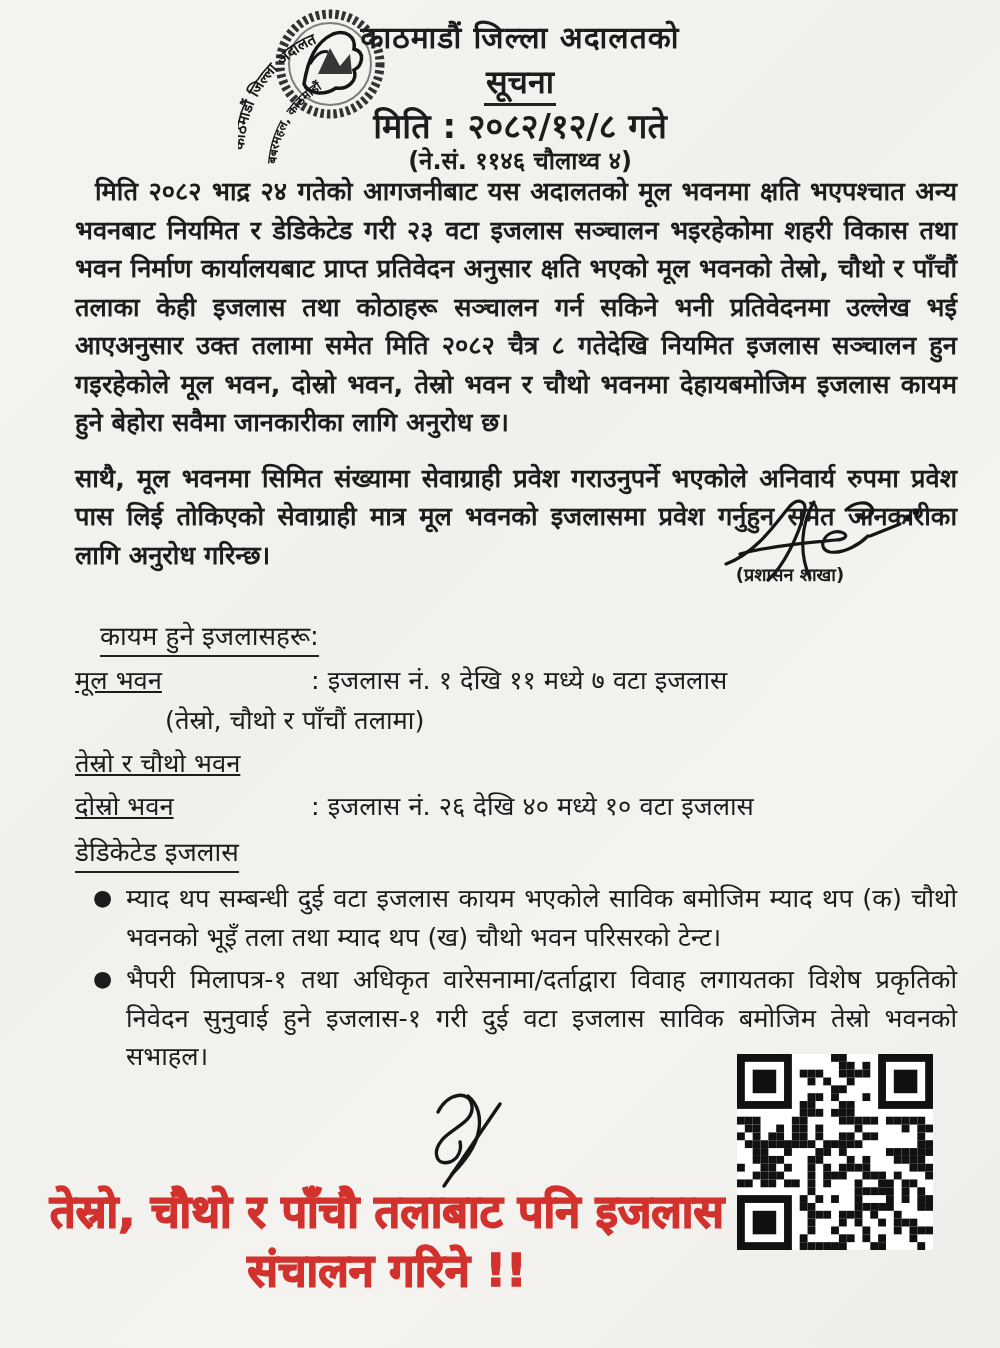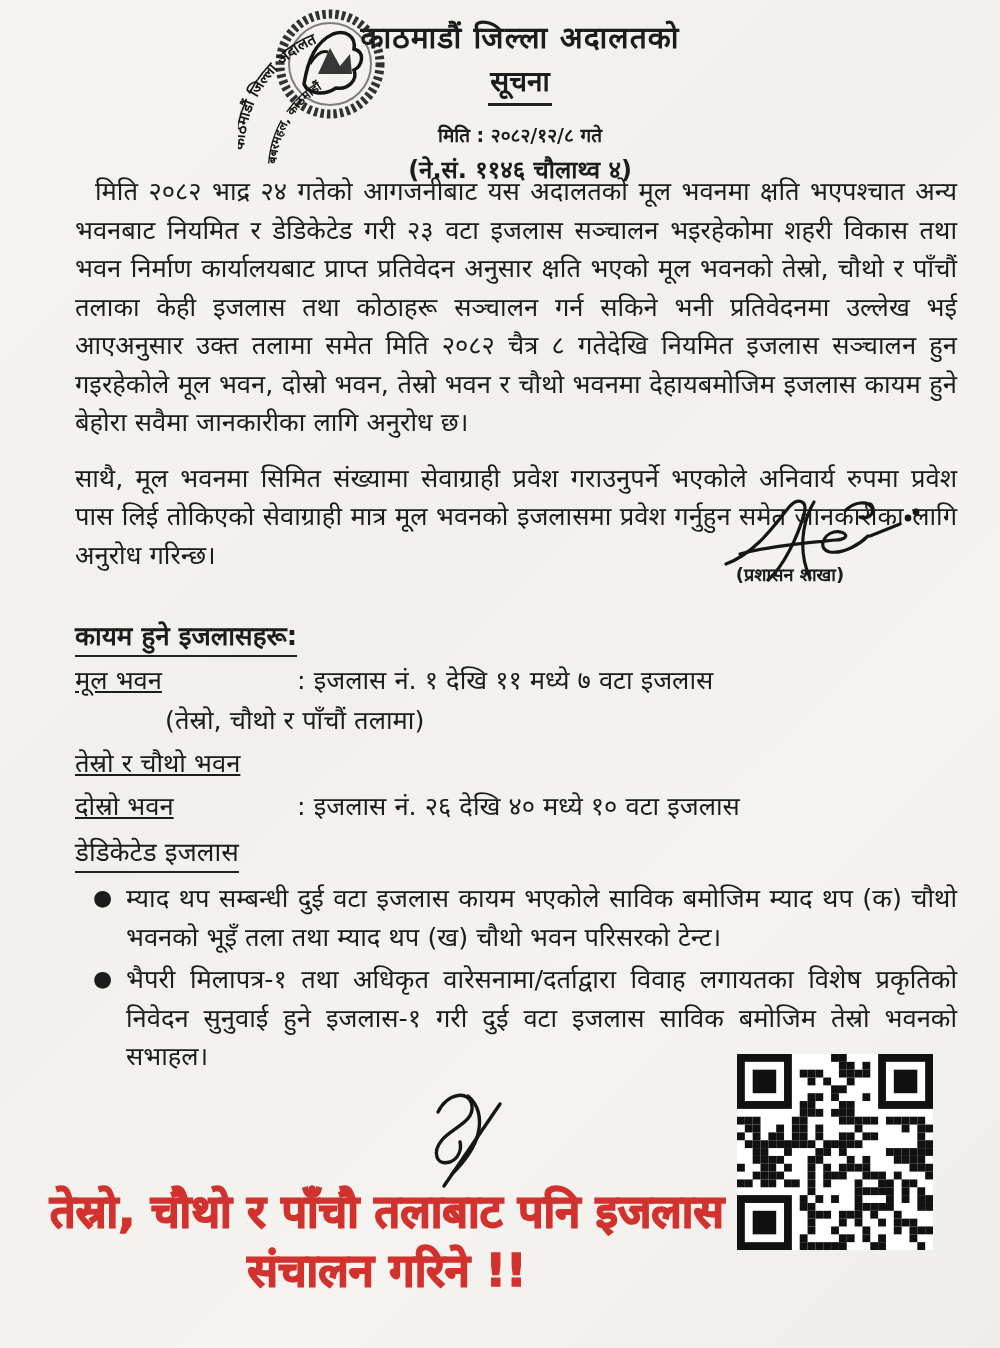--- a/index.html
+++ b/index.html
@@ -6,38 +6,38 @@
   body{background:#e8e6e3;font-family:"DejaVu Sans",sans-serif;}
   .page{
     position:relative;width:1000px;height:1348px;margin:0 auto;overflow:hidden;
     background:linear-gradient(135deg,#f6f4f1 0%,#f2f0ec 40%,#f5f3ef 70%,#efede9 100%);
     color:#1c1c1c;
   }
   
   .seal{position:absolute;left:238px;top:4px;width:180px;height:166px;}
   .header-block{position:absolute;left:320px;top:16px;width:400px;text-align:center;}
   .org-line{font-size:30px;font-weight:700;letter-spacing:1px;line-height:44px;white-space:nowrap;}
-  .notice-title{display:inline-block;font-size:28px;font-weight:700;border-bottom:3px solid #222;
+  .notice-title{display:inline-block;font-size:32px;font-weight:700;border-bottom:3px solid #222;
     padding:0 2px 1px 2px;line-height:40px;margin-top:2px;}
-  .date-line{font-size:19px;font-weight:600;line-height:40px;margin-top:9px;white-space:nowrap;}
+  .date-line{font-size:34px;font-weight:600;line-height:40px;margin-top:0;white-space:nowrap;}
   .ns-line{font-size:24px;font-weight:600;line-height:30px;white-space:nowrap;}
   
   .flow{position:absolute;left:75px;top:172px;width:882px;}
-  .para{font-size:25.5px;line-height:38.5px;text-align:justify;margin:0;}
+  .para{font-size:25.5px;line-height:38.5px;text-align:justify;margin:0;font-weight:bold;}
   .para.indent{text-indent:20px;}
   .para2{margin-top:17px;}
   .sig-main{position:absolute;left:718px;top:492px;width:215px;height:92px;}
   .admin-caption{position:absolute;left:640px;top:562px;width:300px;text-align:center;
     font-size:18px;font-weight:700;}
   .courts{position:absolute;left:75px;top:618px;width:882px;}
-  .sec-heading{display:inline-block;font-size:26px;font-weight:700;border-bottom:2.5px solid #222;
-    padding-bottom:1px;line-height:36px;}
+  .sec-heading{display:inline-block;font-size:26px;font-weight:400;border-bottom:2.5px solid #222;
+    padding-bottom:1px;margin-left:25px;line-height:36px;}
   .court-row{display:flex;font-size:25.5px;line-height:40px;margin-top:3px;}
   .court-label{width:222px;flex:none;text-decoration:underline;}
-  .court-value{flex:1;}
+  .court-value{flex:1;margin-left:14px;}
   .court-note{margin-left:90px;font-size:25.5px;line-height:40px;}
   .ded-heading{display:inline-block;font-size:26px;font-weight:400;border-bottom:2.5px solid #222;
     padding-bottom:1px;margin-top:8px;line-height:36px;}
   .bullets{margin-top:6px;}
   .bullet-item{display:flex;font-size:25.5px;line-height:38.5px;margin-top:4px;}
   .bullet-dot{flex:none;width:33px;padding-left:18px;font-size:22px;}
   .bullet-text{flex:1;text-align:justify;}
   .qr-note{position:absolute;left:64px;top:1016px;width:886px;font-size:25.5px;line-height:40px;
     text-align:justify;}
   .sig-small{position:absolute;left:408px;top:1082px;width:120px;height:115px;}

